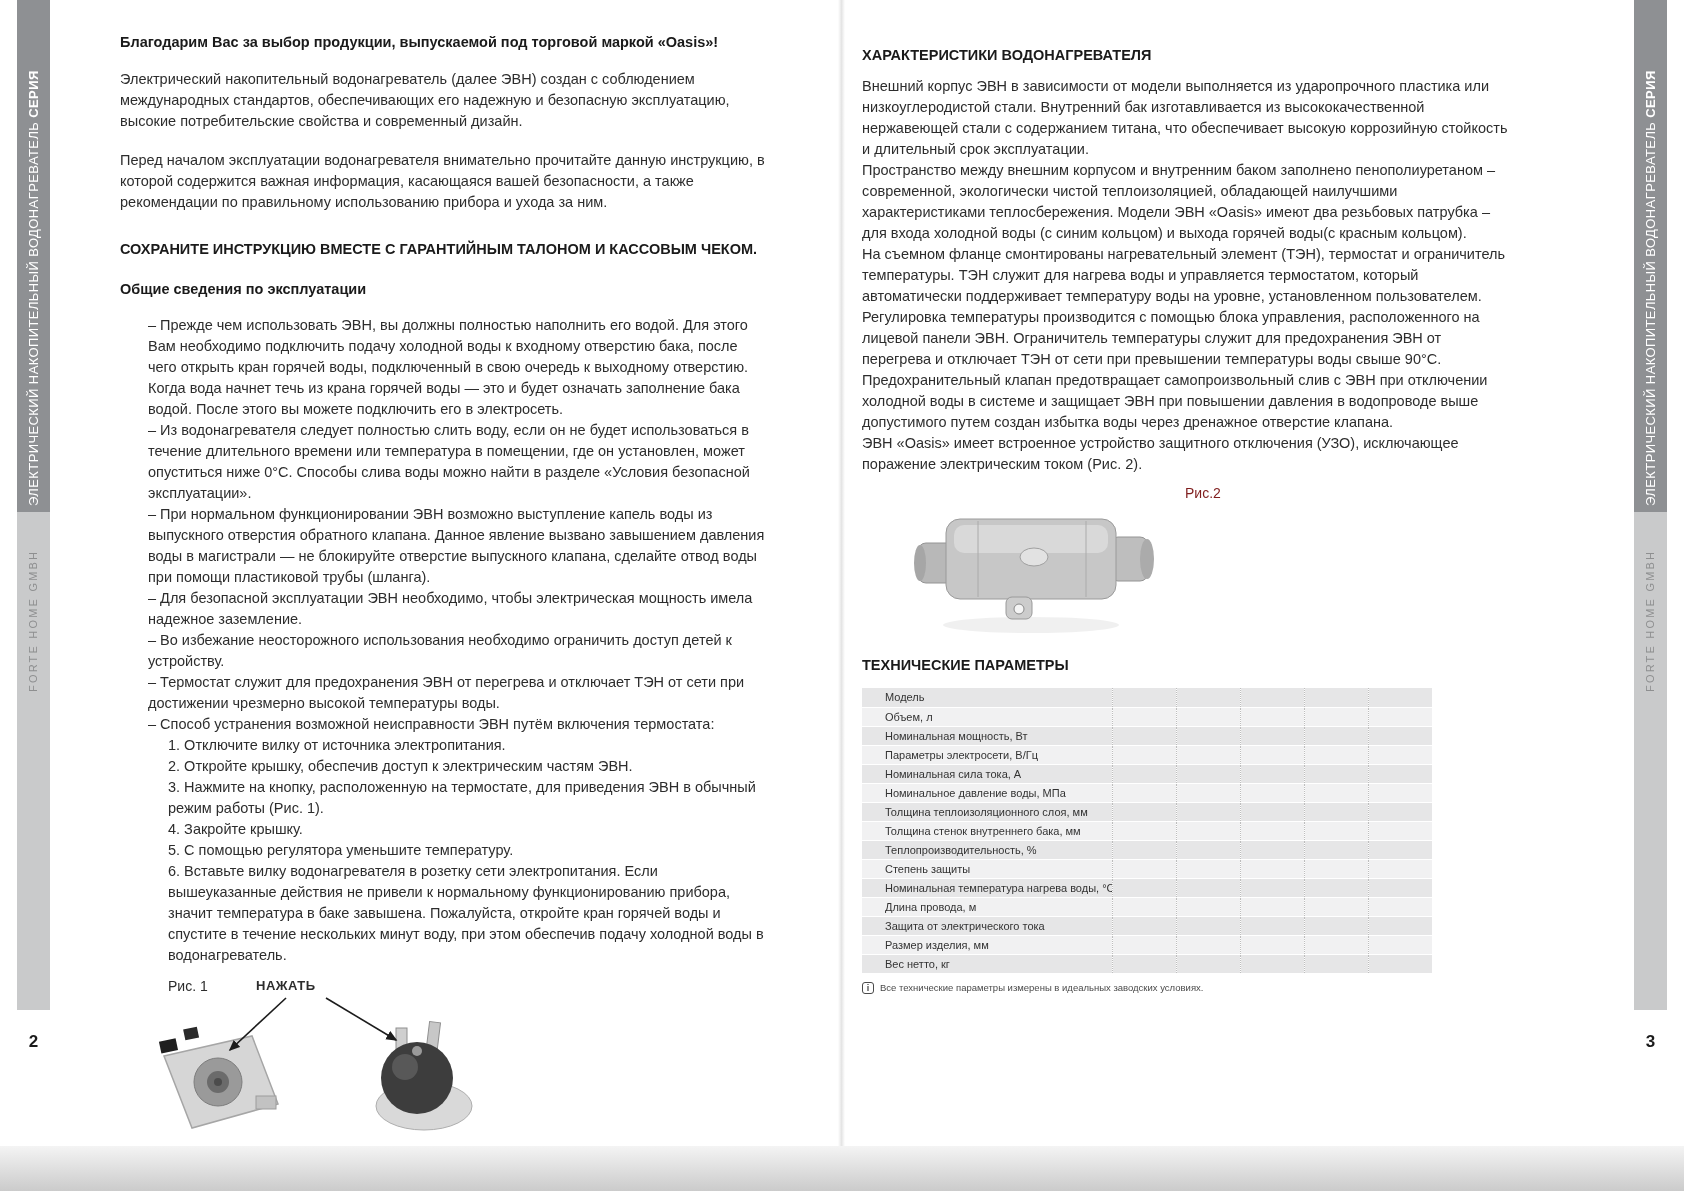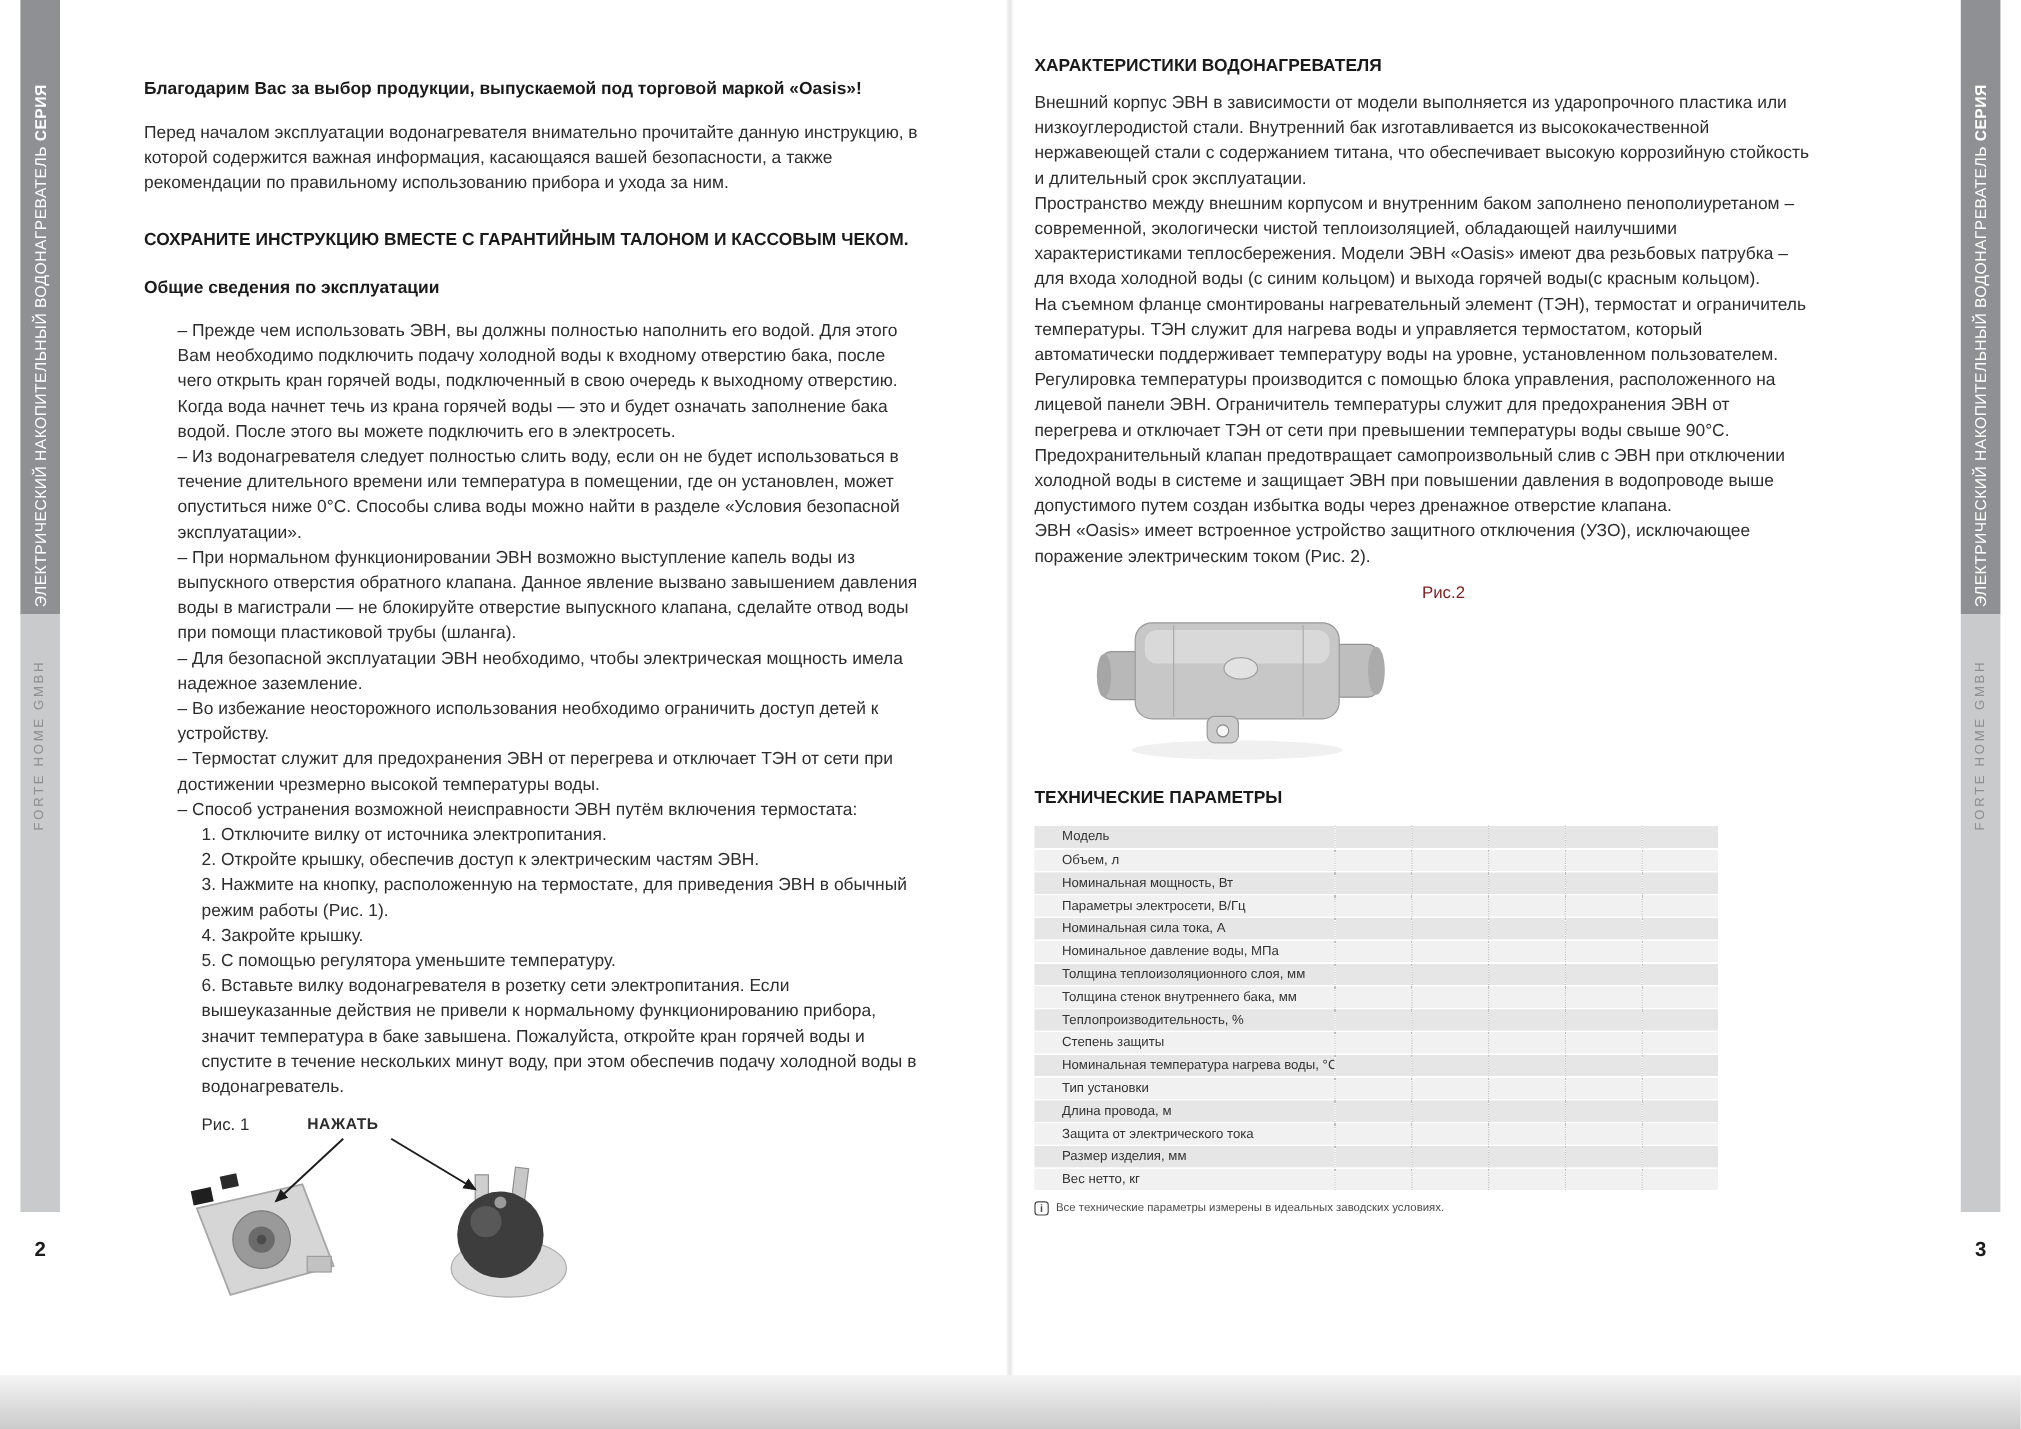--- a/index.html
+++ b/index.html
@@ -18,21 +18,21 @@
   .brand{left:10px;top:692px;font-size:11px;color:#8e8f90;letter-spacing:2.2px}
   .pagenum{position:absolute;left:0;top:1032px;width:33px;text-align:center;font-size:17px;font-weight:bold;color:#1b1b1b}
 
   .fold{position:absolute;left:838px;top:0;width:7px;height:1191px;
         background:linear-gradient(90deg,rgba(0,0,0,0),rgba(0,0,0,.10),rgba(0,0,0,0))}
   .bottom-band{position:absolute;left:0;top:1146px;width:1684px;height:45px;
         background:linear-gradient(#f4f4f4,#cbcbcb)}
 
   
   .col{position:absolute}
-  .col.leftcol{left:120px;top:64px;width:646px}
+  .col.leftcol{left:120px;top:32px;width:646px}
   .col.rightcol{left:862px;top:45px;width:652px}
   p,.h{font-size:14.5px;line-height:21px}
   .h{font-weight:bold;color:#1a1a1a}
   .mb16{margin-bottom:16px}.mb18{margin-bottom:18px}.mb26{margin-bottom:26px}
   .mb19{margin-bottom:19px}.mb15{margin-bottom:15px}.mb10{margin-bottom:10px}.mb12{margin-bottom:12px}
   .bullets{margin-left:28px}
   .steps{margin-left:48px}
 
   
   .fig1{position:relative;height:170px;margin-top:12px}
@@ -76,20 +76,21 @@
   <span class="vert series"><span>ЭЛЕКТРИЧЕСКИЙ НАКОПИТЕЛЬНЫЙ ВОДОНАГРЕВАТЕЛЬ</span><span class="bold"> СЕРИЯ</span></span>
   <span class="vert brand">FORTE HOME GMBH</span>
   <div class="pagenum">3</div>
 </div>
 
 <div class="fold"></div>
 <div class="bottom-band"></div>
 
 <div class="col leftcol">
   <p class="h mb16">Благодарим Вас за выбор продукции, выпускаемой под торговой маркой «Oasis»!</p>
+  <p class="mb18">Электрический накопительный водонагреватель (далее ЭВН) создан с соблюдением международных стандартов, обеспечивающих его надежную и безопасную эксплуатацию, высокие потребительские свойства и современный дизайн.</p>
   <p class="mb26">Перед началом эксплуатации водонагревателя внимательно прочитайте данную инструкцию, в которой содержится важная информация, касающаяся вашей безопасности, а также рекомендации по правильному использованию прибора и ухода за ним.</p>
   <p class="h mb19">СОХРАНИТЕ ИНСТРУКЦИЮ ВМЕСТЕ С ГАРАНТИЙНЫМ ТАЛОНОМ И КАССОВЫМ ЧЕКОМ.</p>
   <p class="h mb15">Общие сведения по эксплуатации</p>
 
   <div class="bullets">
     <p>– Прежде чем использовать ЭВН, вы должны полностью наполнить его водой. Для этого Вам необходимо подключить подачу холодной воды к входному отверстию бака, после чего открыть кран горячей воды, подключенный в свою очередь к выходному отверстию. Когда вода начнет течь из крана горячей воды — это и будет означать заполнение бака водой. После этого вы можете подключить его в электросеть.</p>
     <p>– Из водонагревателя следует полностью слить воду, если он не будет использоваться в течение длительного времени или температура в помещении, где он установлен, может опуститься ниже 0°С. Способы слива воды можно найти в разделе «Условия безопасной эксплуатации».</p>
     <p>– При нормальном функционировании ЭВН возможно выступление капель воды из выпускного отверстия обратного клапана. Данное явление вызвано завышением давления воды в магистрали — не блокируйте отверстие выпускного клапана, сделайте отвод воды при помощи пластиковой трубы (шланга).</p>
     <p>– Для безопасной эксплуатации ЭВН необходимо, чтобы электрическая мощность имела надежное заземление.</p>
     <p>– Во избежание неосторожного использования необходимо ограничить доступ детей к устройству.</p>
@@ -249,28 +250,20 @@
         </tr>
     <tr>
           <td class="lbl">Номинальная температура нагрева воды, °С</td>
           <td class="v"></td>
           <td class="v"></td>
           <td class="v"></td>
           <td class="v"></td>
           <td class="v"></td>
         </tr>
     <tr>
-          <td class="lbl">Тип установки</td>
-          <td class="v"></td>
-          <td class="v"></td>
-          <td class="v"></td>
-          <td class="v"></td>
-          <td class="v"></td>
-        </tr>
-    <tr>
           <td class="lbl">Длина провода, м</td>
           <td class="v"></td>
           <td class="v"></td>
           <td class="v"></td>
           <td class="v"></td>
           <td class="v"></td>
         </tr>
     <tr>
           <td class="lbl">Защита от электрического тока</td>
           <td class="v"></td>

